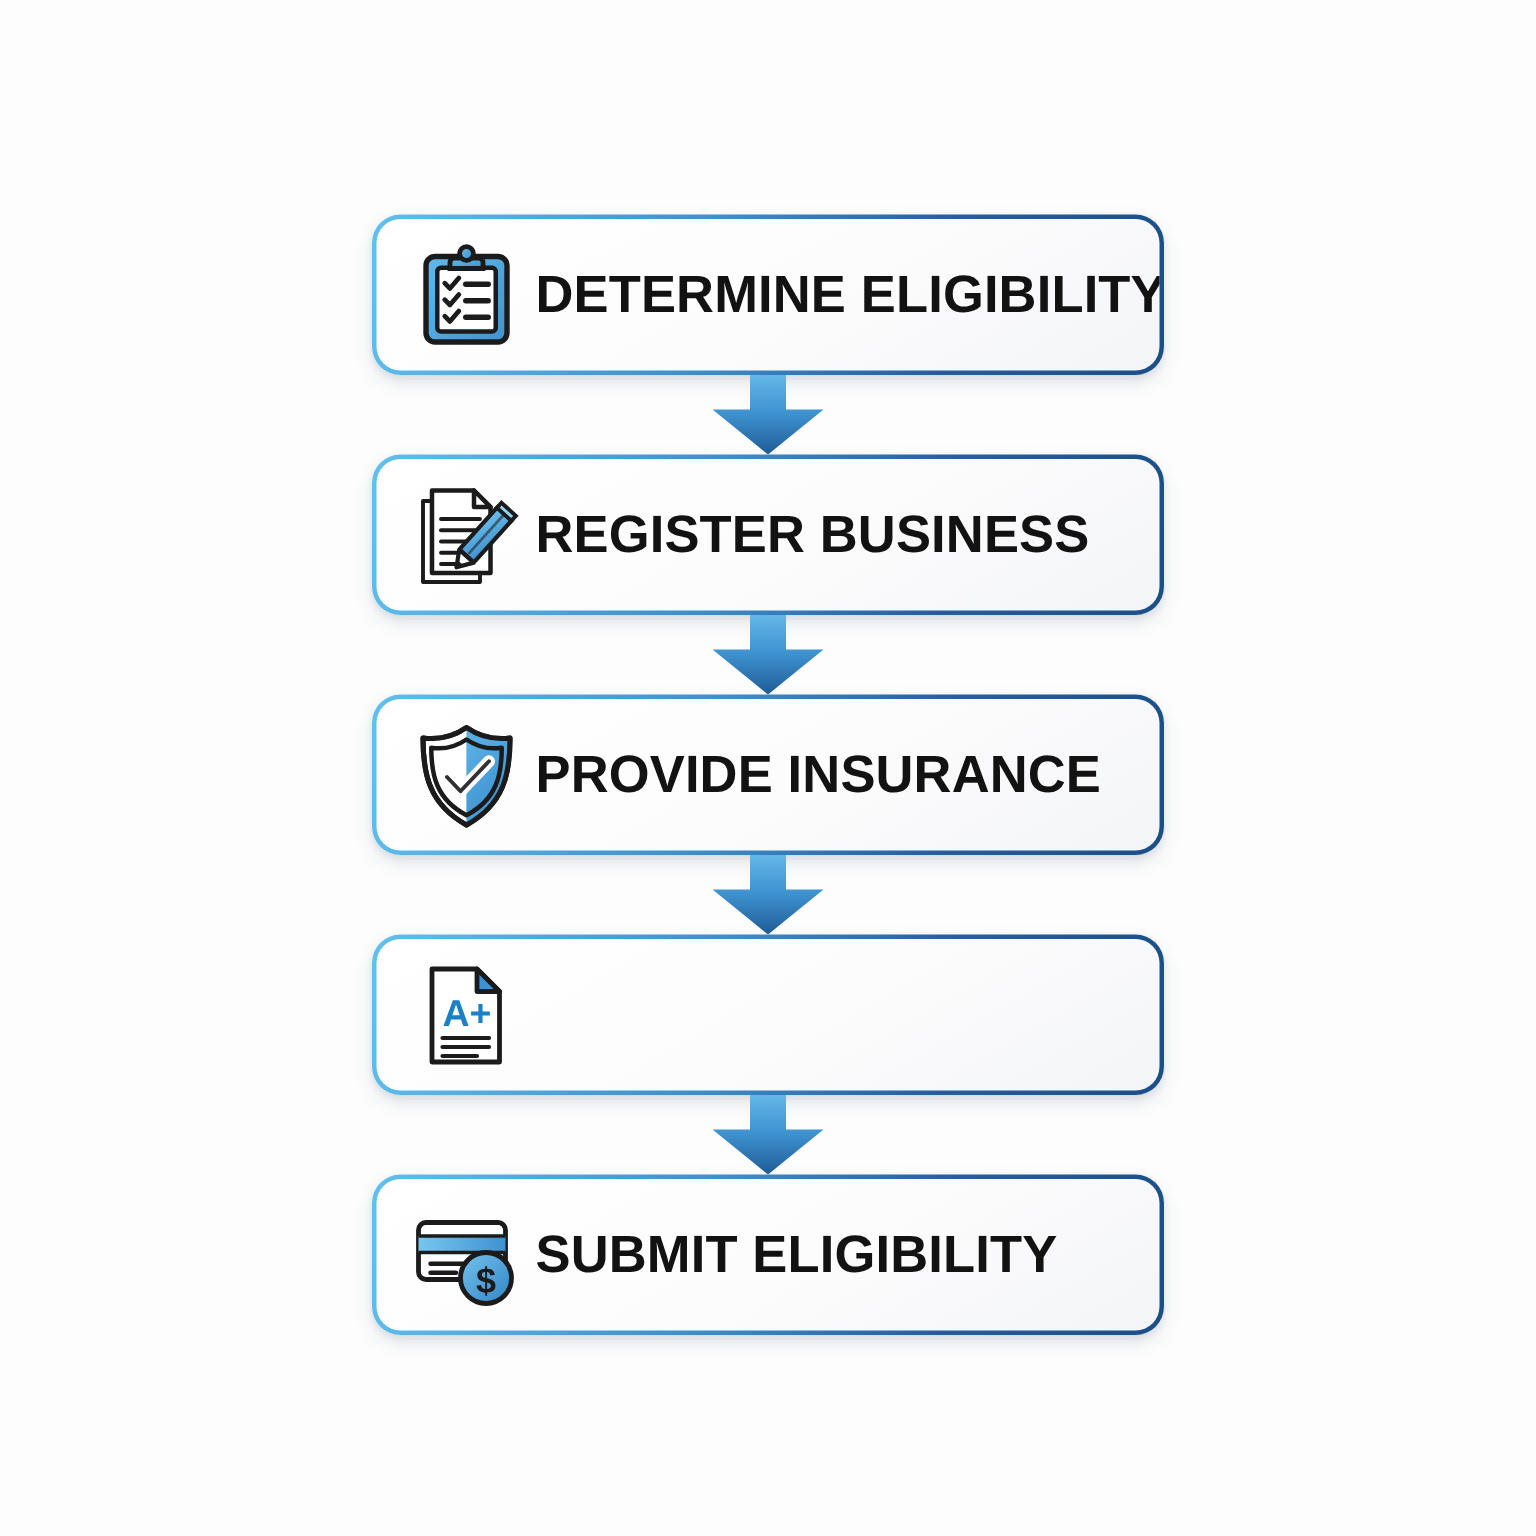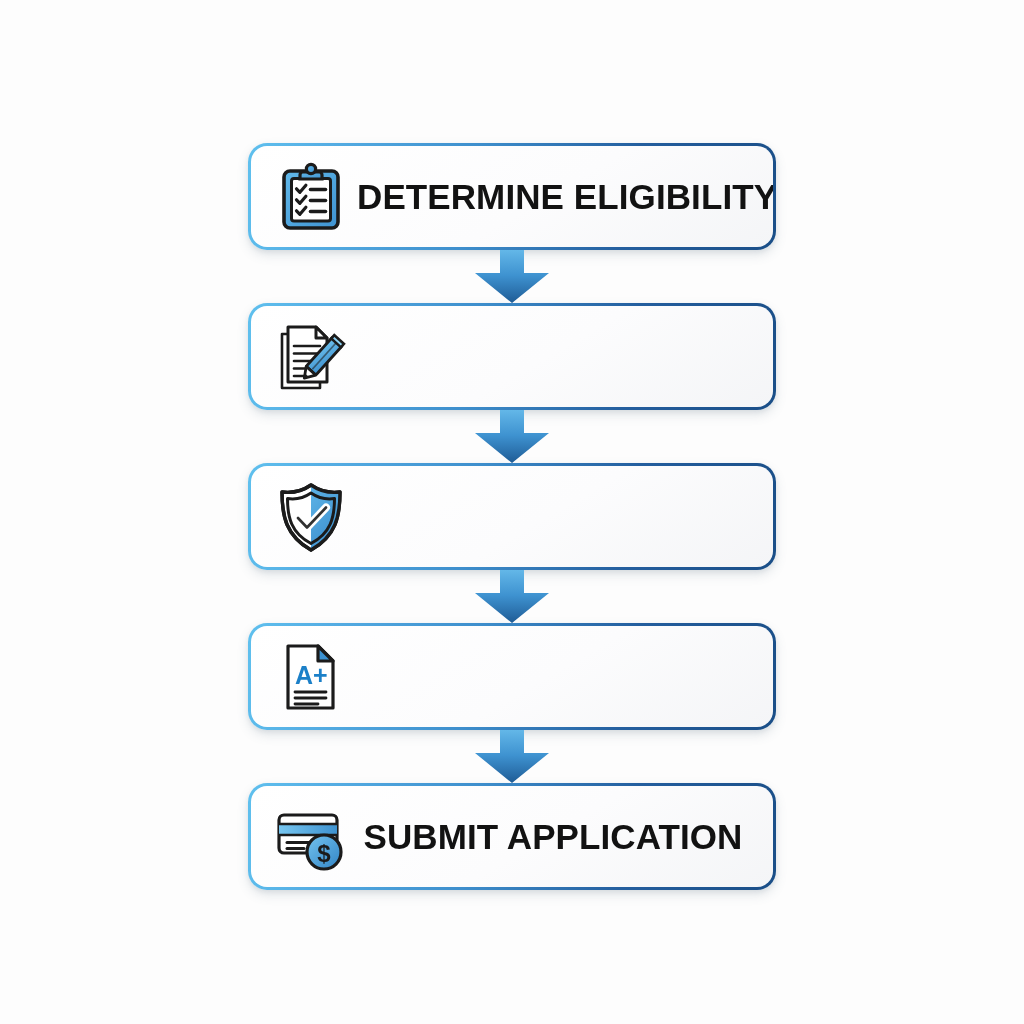--- a/index.html
+++ b/index.html
@@ -78,21 +78,21 @@
   }
 
   .step-icon-slot svg {
     display: block;
     width: 74px;
     height: 74px;
   }
 
   .step-label {
     flex: 1 1 auto;
-    text-align: center;
+    text-align: left;
     padding-right: 24px;
     font-family: "Liberation Sans", sans-serif;
     font-size: 35px;
     font-weight: bold;
     letter-spacing: 0.1px;
     color: #121212;
     white-space: nowrap;
   }
 
   
@@ -178,20 +178,21 @@
               <line x1="20" y1="56" x2="34" y2="56" stroke="#1B1B1B" stroke-width="2.6" stroke-linecap="round"></line>
               <g transform="rotate(42 46 40)">
                 <rect x="40" y="14" width="13" height="40" rx="1.5" fill="url(#pencilBlue)" stroke="#1B1B1B" stroke-width="2.8"></rect>
                 <line x1="46.5" y1="16" x2="46.5" y2="52" stroke="#1B1B1B" stroke-width="1.8" opacity="0.55"></line>
                 <path d="M40 54 h13 l-6.5 10 z" fill="#FFFFFF" stroke="#1B1B1B" stroke-width="2.8" stroke-linejoin="round"></path>
                 <path d="M43.2 60 h6.6 l-3.3 4.5 z" fill="#1B1B1B"></path>
                 <rect x="40" y="12" width="13" height="4.5" fill="#8ED2F4" stroke="#1B1B1B" stroke-width="2.6"></rect>
               </g>
             </svg>
           </span>
+          <span class="step-label">REGISTER BUSINESS</span>
         </div>
       </div>
     </li>
 
     <li class="connector">
       <svg viewBox="0 0 82 53" xmlns="http://www.w3.org/2000/svg">
         <defs>
           <linearGradient id="arrowGrad2" x1="0" y1="0" x2="0" y2="1">
             <stop offset="0%" stop-color="#63B7E8"></stop>
             <stop offset="48%" stop-color="#3E92D0"></stop>
@@ -222,20 +223,21 @@
               <path id="shieldOuter" d="M37 5 C47 12 58 13 66 12 C66 36 62 56 37 70 C12 56 8 36 8 12 C16 13 27 12 37 5 Z" fill="#FFFFFF" stroke="#1B1B1B" stroke-width="3.4" stroke-linejoin="round"></path>
               <path d="M37 5 C47 12 58 13 66 12 C66 36 62 56 37 70 C12 56 8 36 8 12 C16 13 27 12 37 5 Z" fill="url(#shieldBlue)" clip-path="url(#shieldClipRight)"></path>
               <path d="M37 5 C47 12 58 13 66 12 C66 36 62 56 37 70 C12 56 8 36 8 12 C16 13 27 12 37 5 Z" fill="none" stroke="#1B1B1B" stroke-width="3.4" stroke-linejoin="round"></path>
               <path d="M37 13 C45 18.5 54 19.5 60.5 18.5 C60.5 37 57 53 37 63.5 C17 53 13.5 37 13.5 18.5 C20 19.5 29 18.5 37 13 Z" fill="#FFFFFF" clip-path="url(#shieldClipLeft)"></path>
               <path d="M37 13 C45 18.5 54 19.5 60.5 18.5 C60.5 37 57 53 37 63.5 C17 53 13.5 37 13.5 18.5 C20 19.5 29 18.5 37 13 Z" fill="url(#shieldBlue)" clip-path="url(#shieldClipRight)"></path>
               <path d="M37 13 C45 18.5 54 19.5 60.5 18.5 C60.5 37 57 53 37 63.5 C17 53 13.5 37 13.5 18.5 C20 19.5 29 18.5 37 13 Z" fill="none" stroke="#1B1B1B" stroke-width="3" stroke-linejoin="round"></path>
               <path d="M24 38 l9 9.5 l19 -20" fill="none" stroke="#FFFFFF" stroke-width="8" stroke-linecap="round" stroke-linejoin="round"></path>
               <path d="M24 38 l9 9.5 l19 -20" fill="none" stroke="#1B1B1B" stroke-width="2.6" stroke-linecap="round" stroke-linejoin="round" opacity="0.9" style="stroke-dasharray:0"></path>
             </svg>
           </span>
+          <span class="step-label">PROVIDE INSURANCE</span>
         </div>
       </div>
     </li>
 
     <li class="connector">
       <svg viewBox="0 0 82 53" xmlns="http://www.w3.org/2000/svg">
         <defs>
           <linearGradient id="arrowGrad3" x1="0" y1="0" x2="0" y2="1">
             <stop offset="0%" stop-color="#63B7E8"></stop>
             <stop offset="48%" stop-color="#3E92D0"></stop>
@@ -294,19 +296,19 @@
               <rect x="5" y="15" width="58" height="38" rx="5" ry="5" fill="#FFFFFF" stroke="#1B1B1B" stroke-width="3.2"></rect>
               <rect x="5" y="24" width="58" height="11" fill="url(#stripeBlue)"></rect>
               <line x1="5" y1="24" x2="63" y2="24" stroke="#1B1B1B" stroke-width="2.4"></line>
               <line x1="5" y1="35" x2="63" y2="35" stroke="#1B1B1B" stroke-width="2.4"></line>
               <line x1="13" y1="42.5" x2="38" y2="42.5" stroke="#1B1B1B" stroke-width="3" stroke-linecap="round"></line>
               <line x1="13" y1="48.5" x2="30" y2="48.5" stroke="#1B1B1B" stroke-width="3" stroke-linecap="round"></line>
               <circle cx="50" cy="52" r="17" fill="url(#coinBlue)" stroke="#1B1B1B" stroke-width="3.2"></circle>
               <text x="50" y="62" text-anchor="middle" font-family="'Liberation Sans', sans-serif" font-size="24" font-weight="bold" fill="#1B1B1B">$</text>
             </svg>
           </span>
-          <span class="step-label">SUBMIT APPLICATION</span>
+          <span class="step-label">SUBMIT ELIGIBILITY</span>
         </div>
       </div>
     </li>
 
   </ol>
 </div>
 
 </body></html>

